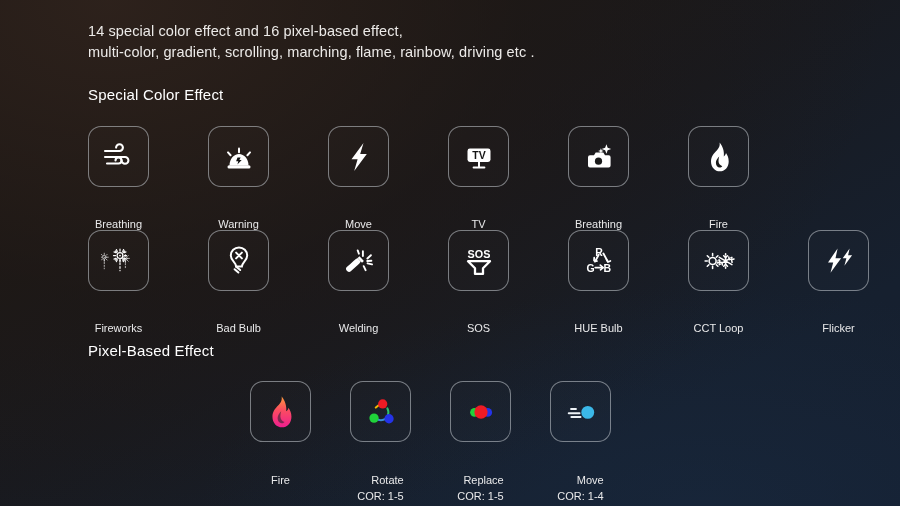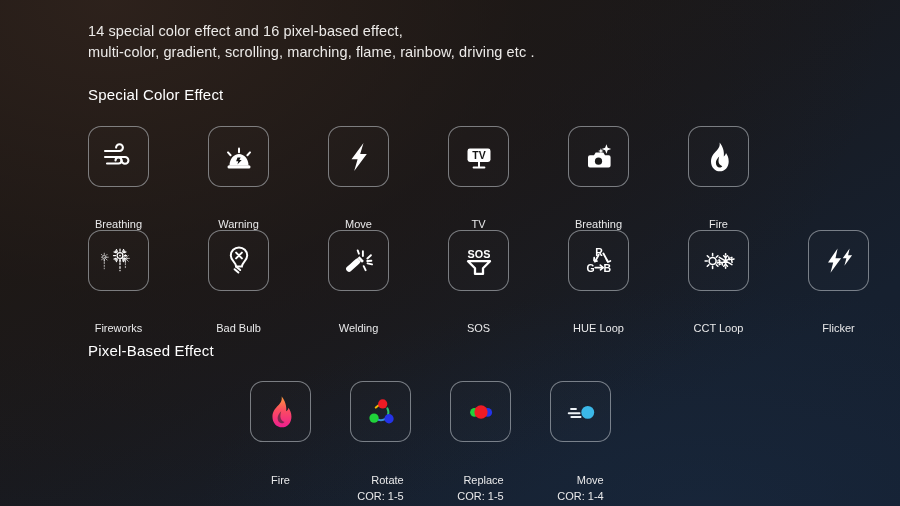--- a/index.html
+++ b/index.html
@@ -263,21 +263,21 @@
                 <path d="M22.4 10.5l4.3 7.9"></path>
                 <path d="M25.5 16.6l1.5 2.4 2.4-1.1" stroke-width="1.7"></path>
                 <path d="M14 18.6l3.7-6.8"></path>
                 <path d="M13.2 14.5l-.2 3.1 3 .5" stroke-width="1.7"></path>
                 <path d="M14.3 24.6h7.5"></path>
                 <path d="M19.3 22.1l2.8 2.5-2.6 2.2" stroke-width="1.7"></path>
               </g>
             </svg>
           </span>
         </div>
-        <div class="cap">HUE Loop</div>
+        <div class="cap">HUE Bulb</div>
       </div>
 
       <div class="cell">
         <div class="tile">
           <span>
             <svg width="36" height="36" viewBox="0 0 36 36">
               <g stroke="#fff" stroke-width="1.55" stroke-linecap="round">
                 <circle cx="11.6" cy="18" r="3.5" fill="none"></circle>
                 <path d="M11.6 10.5v2.2M11.6 23.3v2.2M4.1 18h2.2M16.9 18h2.2M6.3 12.7l1.6 1.6M15.3 21.7l1.6 1.6M16.9 12.7l-1.6 1.6M7.9 21.7l-1.6 1.6"></path>
                 <g transform="translate(24.6,18)">

